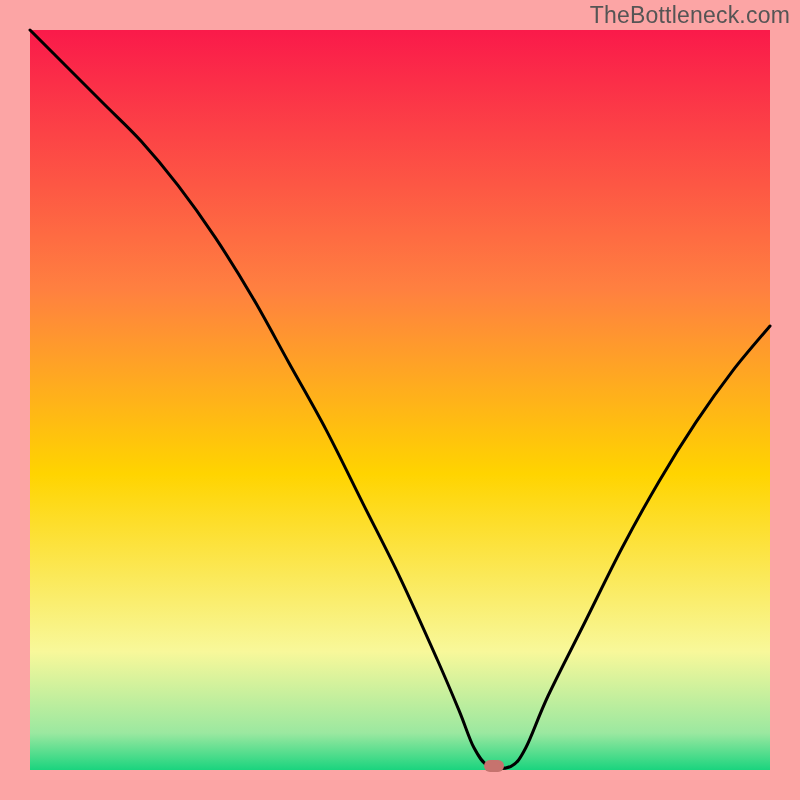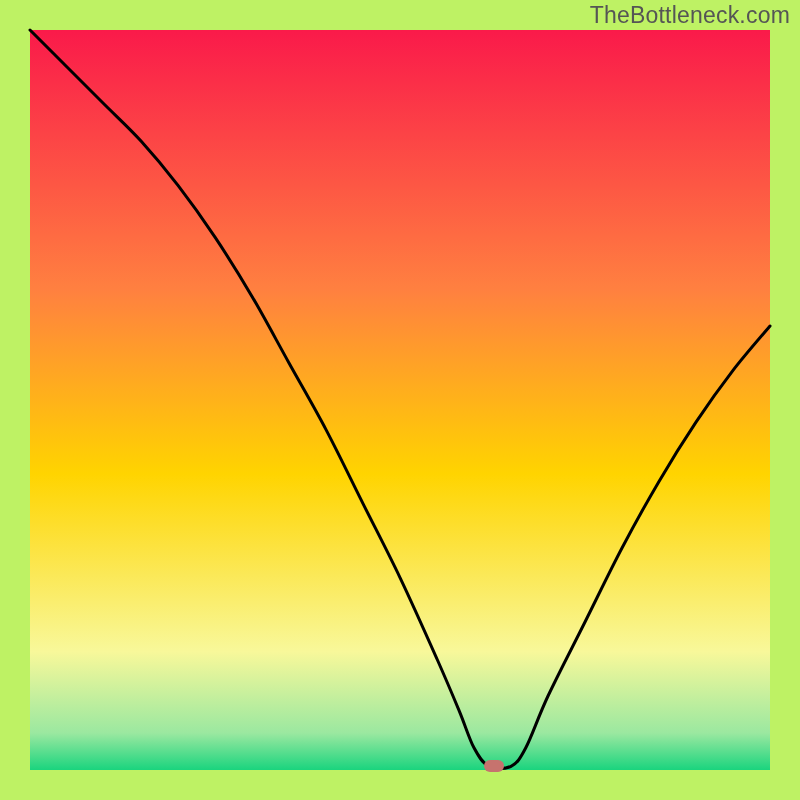--- a/index.html
+++ b/index.html
@@ -5,21 +5,21 @@
   body {
     margin: 0;
     padding: 0;
     background: #fff;
     font-family: Arial, Helvetica, sans-serif;
   }
   .stage {
     position: relative;
     width: 800px;
     height: 800px;
-    background: #bef264;
+    background: #fca5a5;
   }
   .watermark {
     position: absolute;
     top: 2px;
     right: 10px;
     color: #555;
     font-size: 23px;
     font-weight: 400;
     letter-spacing: 0.2px;
     z-index: 4;

